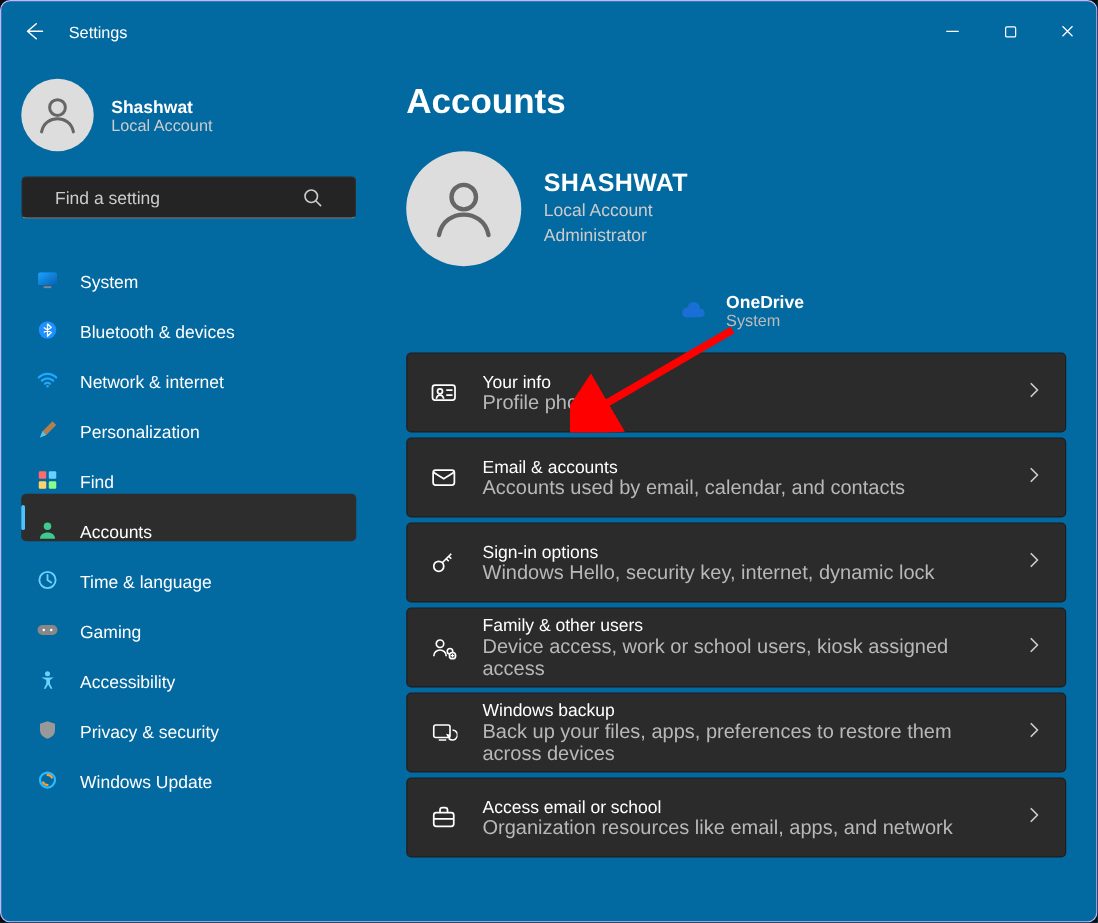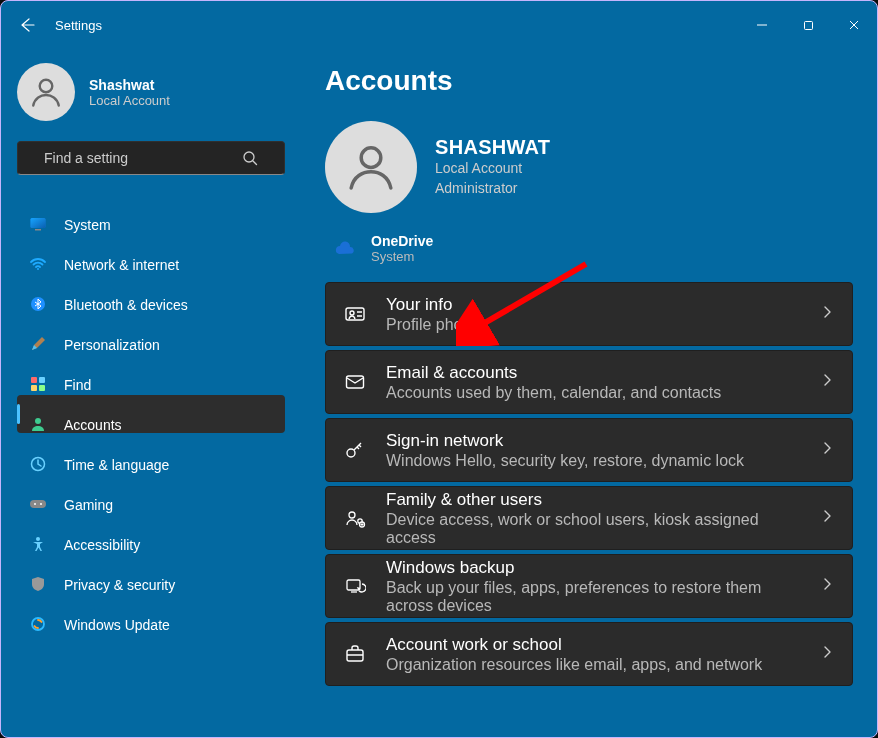--- a/index.html
+++ b/index.html
@@ -37,31 +37,31 @@
   .nav-icon { width:18px; height:18px; display:flex; align-items:center; justify-content:center; }
 
   
   .main { flex:1; padding: 8px 24px 16px 24px; overflow-y:auto; }
   .page-title { font-size:28px; font-weight:600; margin:8px 0 24px 0; }
   .hero { display:flex; align-items:center; gap:18px; margin-bottom:16px; }
   .avatar-lg { width:92px; height:92px; border-radius:50%; background:#ddd; display:flex; align-items:center; justify-content:center; }
   .hero-name { font-size:20px; font-weight:600; letter-spacing:0.3px; }
   .hero-sub { font-size:14px; color:#ccc; line-height:1.4; }
 
-  .onedrive-row { display:flex; align-items:center; gap:16px; padding:4px 0 18px 8px; }
+  .onedrive-row { display:flex; align-items:center; gap:16px; padding:4px 0 18px 8px;justify-content:center; }
   .onedrive-icon { width:22px; height:22px; }
   .onedrive-title { font-size:14px; font-weight:600; }
   .onedrive-sub { font-size:13px; color:#bbb; }
 
   .card-list { display:flex; flex-direction:column; gap:4px; }
   .card { background:#2b2b2b; border:1px solid #1f1f1f; border-radius:4px; height:64px; display:flex; align-items:center; padding:0 18px; gap:20px; }
   .card + .card { margin-top:0; }
   .card-icon { width:22px; height:22px; display:flex; align-items:center; justify-content:center; color:#fff; }
   .card-text { flex:1; }
-  .card-title { font-size:17px; color:#fff; }
+  .card-title { font-size:14px; color:#fff; }
   .card-sub { font-size:16px; color:#b8b8b8; margin-top:1px; }
   .chevron { color:#ccc; }
 
   .gap-lg { margin-top:20px; }
 
   
   .arrow-anno { position:absolute; left:455px; top:255px; pointer-events:none; }
 
   .root-pos { position:relative; }
 </style>
@@ -133,35 +133,35 @@
                     <stop stop-color="#17a4ff"></stop>
                     <stop offset="1" stop-color="#0a5fb0"></stop>
                   </linearGradient>
                 </defs>
               </svg>
           </span>
           <span>System</span>
         </div>
         <div class="nav-item">
           <span class="nav-icon">
+            <svg width="16" height="16" viewBox="0 0 16 16">
+                <circle cx="8" cy="8" r="7" fill="#1e90ff"></circle>
+                <path d="M8 3v10l3-3-6-4m0 4 6-4-3-3" stroke="#fff" stroke-width="1" fill="none" stroke-linejoin="round"></path>
+              </svg>
+          </span>
+          <span>Bluetooth &amp; devices</span>
+        </div>
+        <div class="nav-item">
+          <span class="nav-icon">
             <svg width="18" height="18" viewBox="0 0 18 18" fill="none">
                 <path d="M2 7c4-4 10-4 14 0M4.5 9.5c2.5-2.5 6.5-2.5 9 0M7 12c1-1 3-1 4 0" stroke="#1eaaff" stroke-width="1.8" stroke-linecap="round"></path>
                 <circle cx="9" cy="14" r="1" fill="#1eaaff"></circle>
               </svg>
           </span>
           <span>Network &amp; internet</span>
-        </div>
-        <div class="nav-item">
-          <span class="nav-icon">
-            <svg width="16" height="16" viewBox="0 0 16 16">
-                <circle cx="8" cy="8" r="7" fill="#1e90ff"></circle>
-                <path d="M8 3v10l3-3-6-4m0 4 6-4-3-3" stroke="#fff" stroke-width="1" fill="none" stroke-linejoin="round"></path>
-              </svg>
-          </span>
-          <span>Bluetooth &amp; devices</span>
         </div>
         <div class="nav-item">
           <span class="nav-icon">
             <svg width="18" height="18" viewBox="0 0 18 18">
                 <path d="M3 15l2-5 8-8 3 3-8 8-5 2z" fill="#b08050"></path>
                 <path d="M3 15l2-5 3 3-5 2z" fill="#4fc3f7"></path>
               </svg>
           </span>
           <span>Personalization</span>
         </div>
@@ -283,37 +283,37 @@
 
         <div class="card">
           <span class="card-icon">
             <svg width="22" height="22" viewBox="0 0 22 22" fill="none" stroke="#fff" stroke-width="1.4">
                 <rect x="2.5" y="5" width="17" height="12" rx="2"></rect>
                 <path d="M3 7l8 5 8-5"></path>
               </svg>
           </span>
           <div class="card-text">
             <div class="card-title">Email &amp; accounts</div>
-            <div class="card-sub">Accounts used by them, calendar, and contacts</div>
+            <div class="card-sub">Accounts used by email, calendar, and contacts</div>
           </div>
           <span class="chevron"><svg width="14" height="14" viewBox="0 0 14 14" fill="none">
                 <path d="M5 2l5 5-5 5" stroke="#ccc" stroke-width="1.4" stroke-linecap="round" stroke-linejoin="round"></path>
               </svg></span>
         </div>
 
         <div class="card gap-lg">
           <span class="card-icon">
             <svg width="22" height="22" viewBox="0 0 22 22" fill="none" stroke="#fff" stroke-width="1.4">
                 <circle cx="7" cy="14" r="4"></circle>
                 <path d="M10 11l7-7m-2 2 2 2m-4-0 2 2"></path>
               </svg>
           </span>
           <div class="card-text">
-            <div class="card-title">Sign-in network</div>
-            <div class="card-sub">Windows Hello, security key, restore, dynamic lock</div>
+            <div class="card-title">Sign-in options</div>
+            <div class="card-sub">Windows Hello, security key, internet, dynamic lock</div>
           </div>
           <span class="chevron"><svg width="14" height="14" viewBox="0 0 14 14" fill="none">
                 <path d="M5 2l5 5-5 5" stroke="#ccc" stroke-width="1.4" stroke-linecap="round" stroke-linejoin="round"></path>
               </svg></span>
         </div>
 
         <div class="card">
           <span class="card-icon">
             <svg width="22" height="22" viewBox="0 0 22 22" fill="none" stroke="#fff" stroke-width="1.3">
                 <circle cx="8" cy="8" r="3"></circle>
@@ -352,21 +352,21 @@
         </div>
 
         <div class="card">
           <span class="card-icon">
             <svg width="22" height="22" viewBox="0 0 22 22" fill="none" stroke="#fff" stroke-width="1.4">
                 <rect x="3" y="7" width="16" height="11" rx="2"></rect>
                 <path d="M8 7V5a2 2 0 0 1 2-2h2a2 2 0 0 1 2 2v2M3 12h16"></path>
               </svg>
           </span>
           <div class="card-text">
-            <div class="card-title">Account work or school</div>
+            <div class="card-title">Access email or school</div>
             <div class="card-sub">Organization resources like email, apps, and network</div>
           </div>
           <span class="chevron"><svg width="14" height="14" viewBox="0 0 14 14" fill="none">
                 <path d="M5 2l5 5-5 5" stroke="#ccc" stroke-width="1.4" stroke-linecap="round" stroke-linejoin="round"></path>
               </svg></span>
         </div>
 
       </div>
     </div>
   </div>

